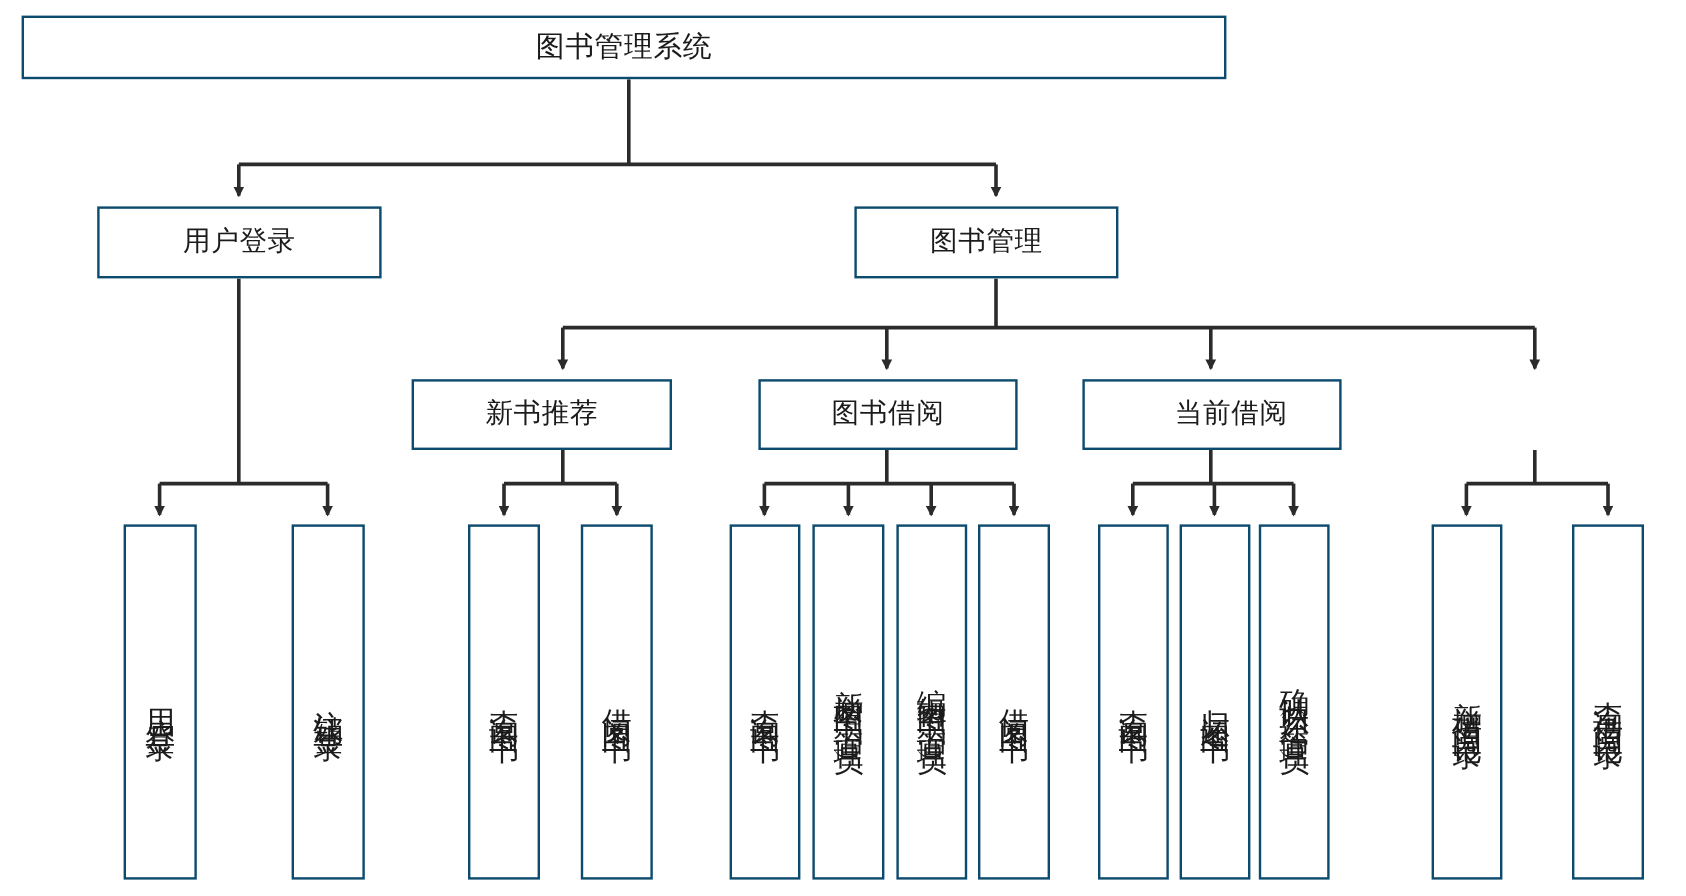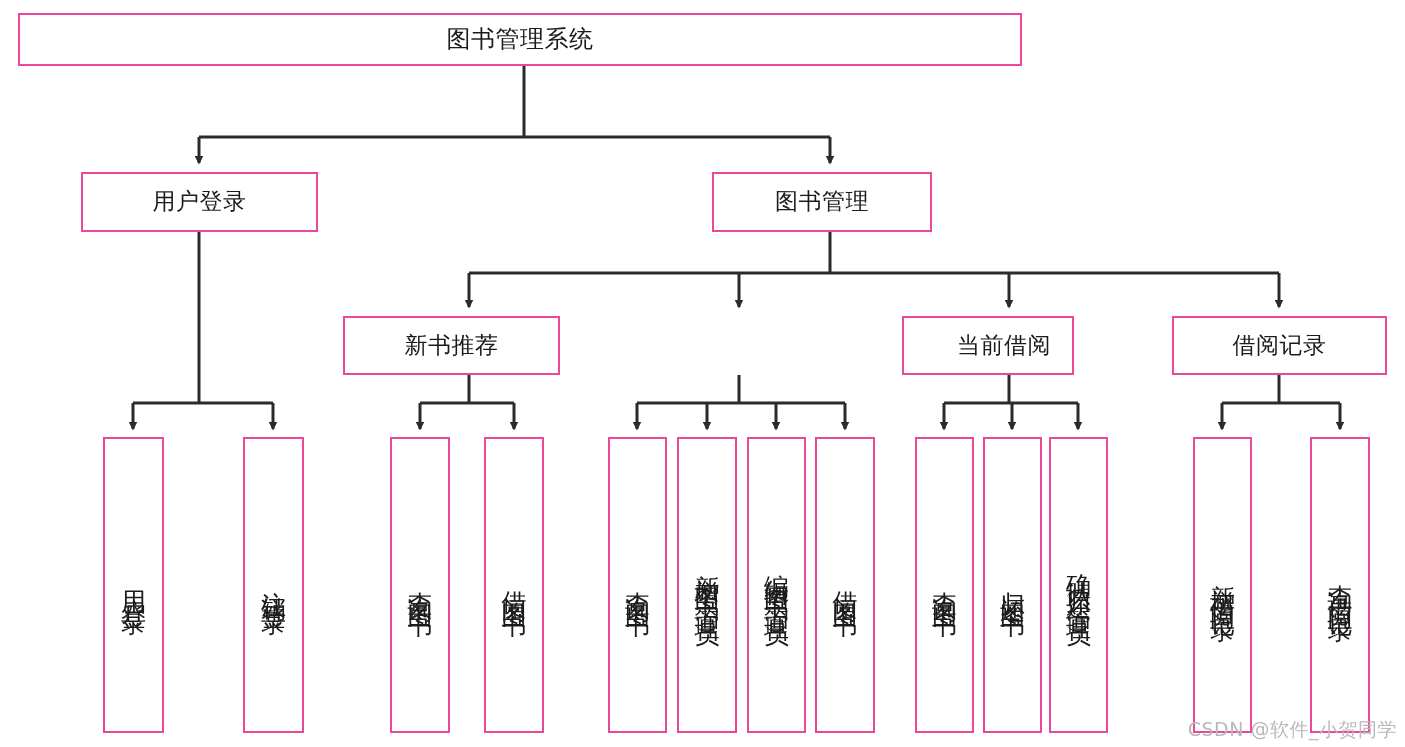--- a/index.html
+++ b/index.html
@@ -22,21 +22,21 @@
     left: 0;
     top: 0;
     width: 1405px;
     height: 747px;
     pointer-events: none;
   }
   .node {
     position: absolute;
     box-sizing: border-box;
     background: #ffffff;
-    border: 2px solid #ec4899;
+    border: 2px solid #0c4a6e;
     display: flex;
     align-items: center;
     justify-content: center;
     color: #1b1b1b;
   }
   .node-label {
     display: block;
     text-align: center;
     line-height: 1.12;
     letter-spacing: 0.5px;
@@ -135,25 +135,25 @@
   <div class="node h-node" style="left:81px; top:172px; width:237px; height:60px;">
     <span class="node-label">用户登录</span>
   </div>
   <div class="node h-node" style="left:712px; top:172px; width:220px; height:60px;">
     <span class="node-label">图书管理</span>
   </div>
 
   <div class="node h-node" style="left:343px; top:316px; width:217px; height:59px;">
     <span class="node-label">新书推荐</span>
   </div>
-  <div class="node h-node" style="left:902px; top:316px; width:172px; height:59px;padding-left:32px;">
+  <div class="node h-node" style="left:632px; top:316px; width:216px; height:59px;">
+    <span class="node-label">图书借阅</span>
+  </div>
+  <div class="node h-node" style="left:902px; top:316px; width:216px; height:59px;padding-left:32px;">
     <span class="node-label">当前借阅</span>
-  </div>
-  <div class="node h-node" style="left:1172px; top:316px; width:215px; height:59px;">
-    <span class="node-label">借阅记录</span>
   </div>
 
   <div class="node v-node" style="left:103px; top:437px; width:61px; height:296px;">
     <span class="node-label">用户登录</span>
   </div>
   <div class="node v-node" style="left:243px; top:437px; width:61px; height:296px;">
     <span class="node-label">注销登录</span>
   </div>
   <div class="node v-node" style="left:390px; top:437px; width:60px; height:296px;">
     <span class="node-label">查询图书</span>
@@ -182,15 +182,14 @@
   <div class="node v-node" style="left:1049px; top:437px; width:59px; height:296px;">
     <span class="node-label">确认归还（管理员）</span>
   </div>
   <div class="node v-node" style="left:1193px; top:437px; width:59px; height:296px;">
     <span class="node-label">新增借阅记录</span>
   </div>
   <div class="node v-node" style="left:1310px; top:437px; width:60px; height:296px;">
     <span class="node-label">查询借阅记录</span>
   </div>
 
-  <div id="watermark">CSDN @软件_小贺同学</div>
 
 </div>
 
 </body></html>

